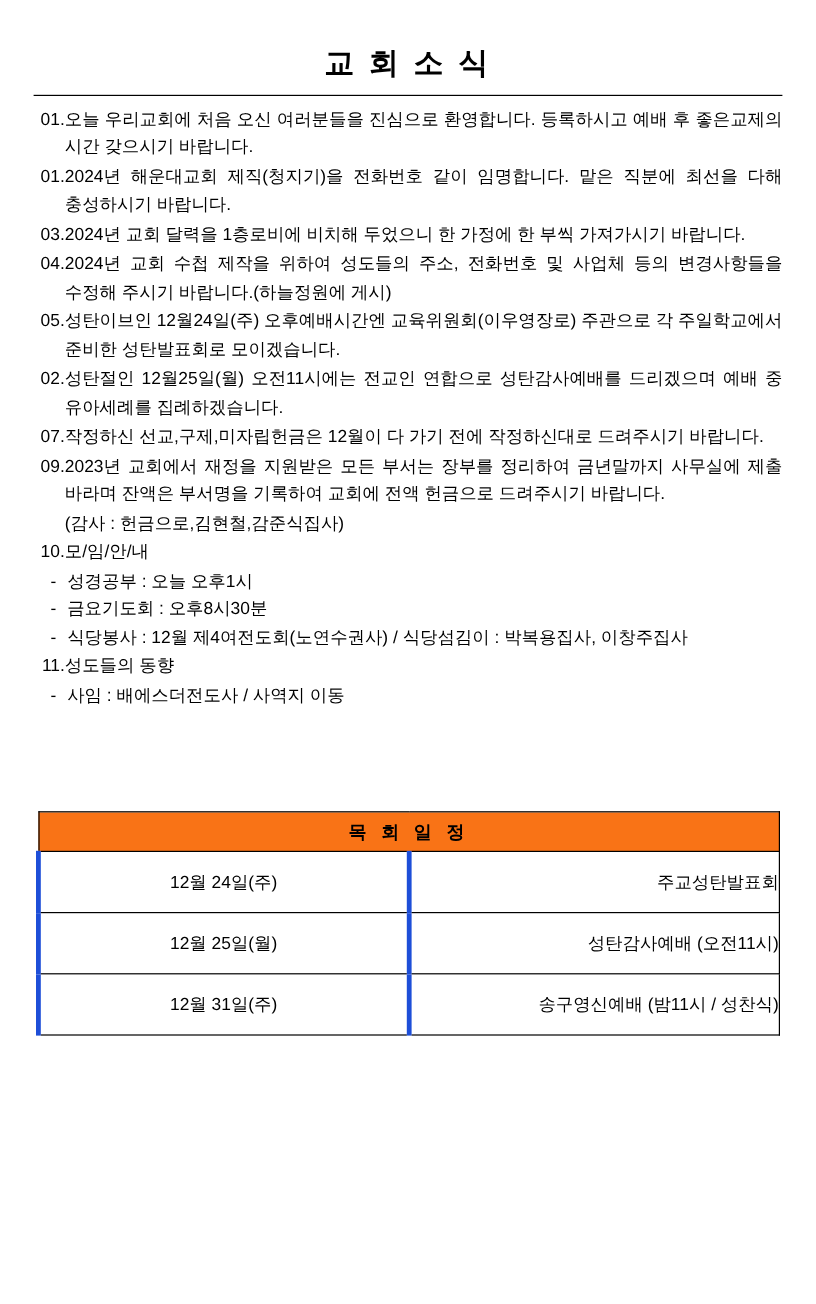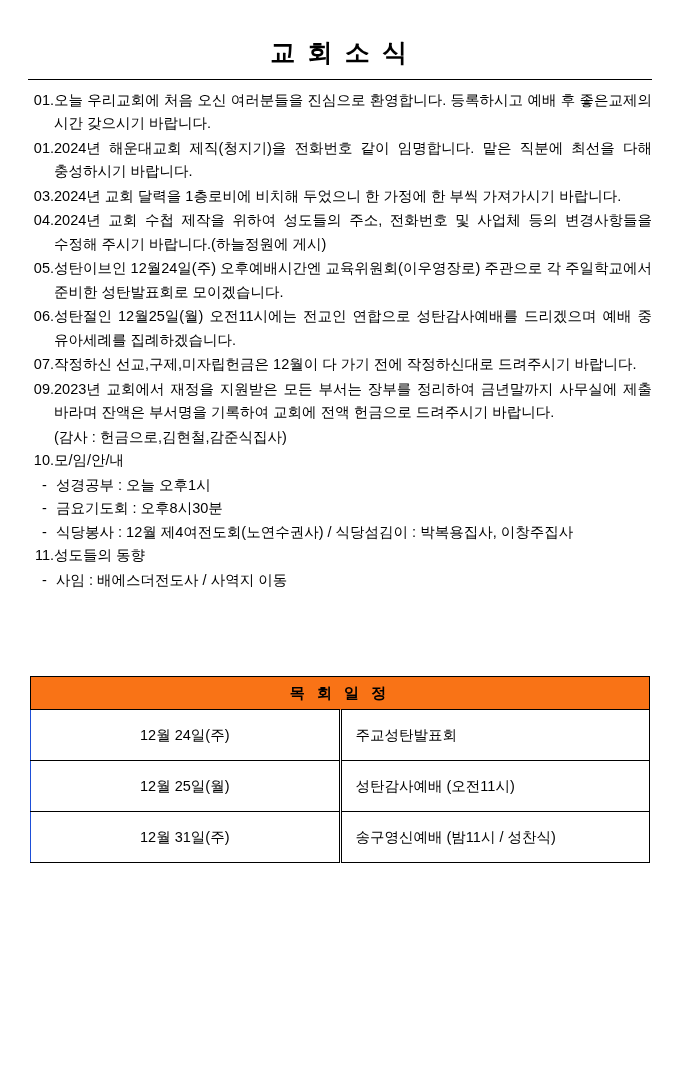--- a/index.html
+++ b/index.html
@@ -105,24 +105,24 @@
     padding: 11px 0 11px 0;
     height: 28px;
   }
   .schedule td.date-cell {
     width: 134px;
     text-align: center;
     border-right: 3px double #000;
   }
   .schedule td.event-cell {
     padding-left: 14px;
-    text-align: left;
+    text-align: right;
   }
   .schedule td.date-cell, .schedule td.event-cell {
-    border-left: 1px solid #1d4ed8;
+    border-left: 4px solid #1d4ed8;
     border-right-width: 1px;
   }
   .schedule td.date-cell {
     border-right: 3px double #000;
   }
 </style>
 </head>
 <body>
 
 <div class="page">
@@ -146,21 +146,21 @@
     </li>
     <li class="notice-item">
       <span class="notice-num">04.</span>
       <span class="notice-text">2024년 교회 수첩 제작을 위하여 성도들의 주소, 전화번호 및 사업체 등의 변경사항들을 수정해 주시기 바랍니다.(하늘정원에 게시)</span>
     </li>
     <li class="notice-item">
       <span class="notice-num">05.</span>
       <span class="notice-text">성탄이브인 12월24일(주) 오후예배시간엔 교육위원회(이우영장로) 주관으로 각 주일학교에서 준비한 성탄발표회로 모이겠습니다.</span>
     </li>
     <li class="notice-item">
-      <span class="notice-num">06.</span>
+      <span class="notice-num">02.</span>
       <span class="notice-text">성탄절인 12월25일(월) 오전11시에는 전교인 연합으로 성탄감사예배를 드리겠으며 예배 중 유아세례를 집례하겠습니다.</span>
     </li>
     <li class="notice-item">
       <span class="notice-num">07.</span>
       <span class="notice-text">작정하신 선교,구제,미자립헌금은 12월이 다 가기 전에 작정하신대로 드려주시기 바랍니다.</span>
     </li>
     <li class="notice-item">
       <span class="notice-num">09.</span>
       <span class="notice-text">2023년 교회에서 재정을 지원받은 모든 부서는 장부를 정리하여 금년말까지 사무실에 제출 바라며 잔액은 부서명을 기록하여 교회에 전액 헌금으로 드려주시기 바랍니다.</span>
     </li>

